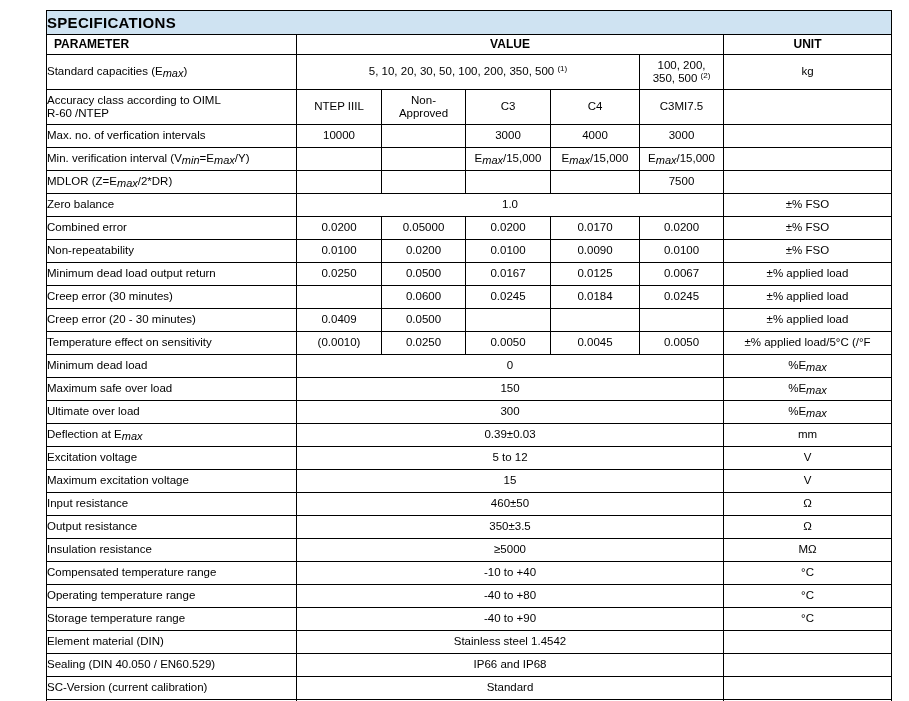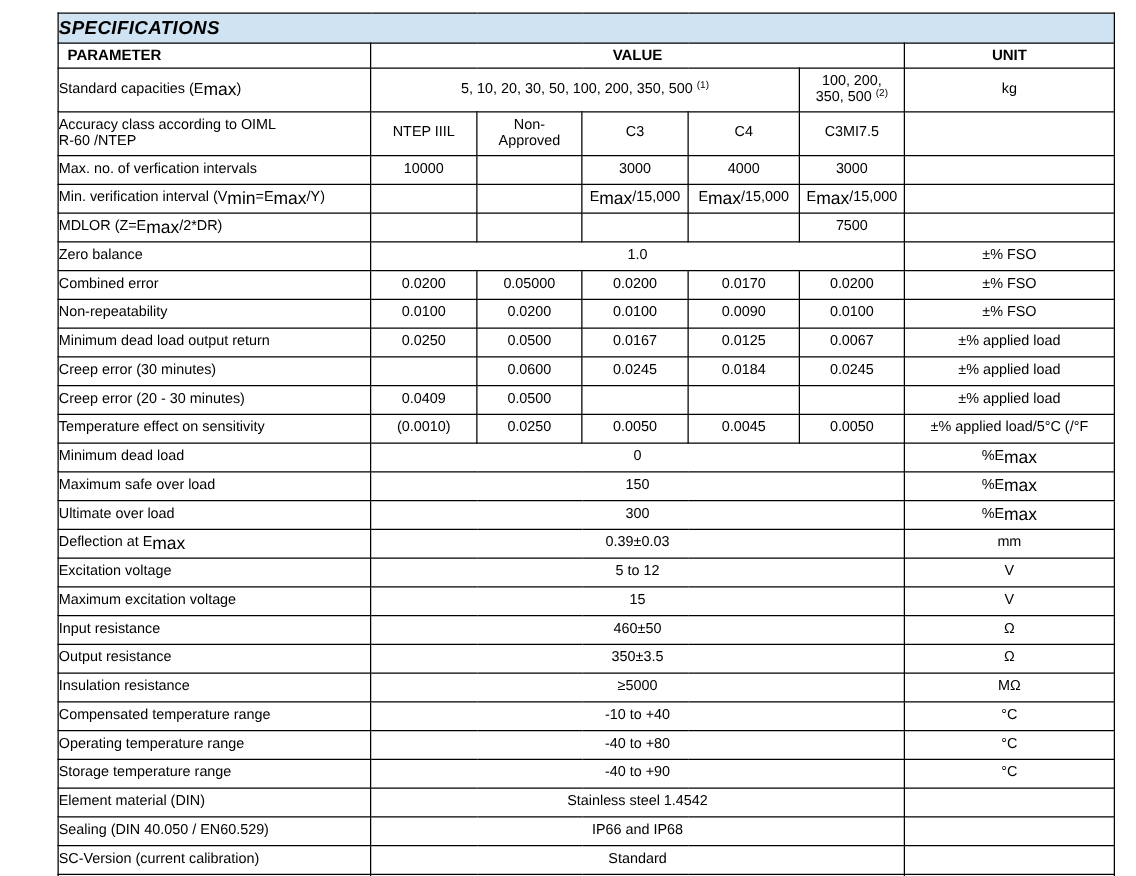--- a/index.html
+++ b/index.html
@@ -35,38 +35,37 @@
     padding: 0;
   }
   tr.title-row { height: 24px; }
   td.title-cell {
     background: #cfe3f2;
     font-weight: bold;
     font-size: 15px;
     letter-spacing: 0.3px;
     text-align: left;
     padding: 0 0 0 7px;
-    font-style: italic;
   }
   tr.head-row { height: 20px; }
   tr.head-row td { font-weight: bold; font-size: 12px; }
   td.param {
     text-align: left;
     padding: 1px 4px 1px 7px;
     white-space: pre-line;
   }
   tr.head-row td.param { padding-left: 7px; }
   td.val, td.unit {
     text-align: center;
     padding: 1px 2px;
     white-space: pre-line;
   }
   tr.body-row { height: 23px; }
   tr.body-row.tall { height: 35px; }
-  sub { font-size: 14px; vertical-align: -2px; line-height: 0; }
+  sub { font-size: 11px; vertical-align: -2px; line-height: 0; font-style: italic; }
   sup { font-size: 8px; vertical-align: 4px; line-height: 0; }
 </style>
 </head>
 <body>
 
 <div class="page">
   <table class="spec">
     <colgroup>
       <col style="width:250px">
       <col style="width:85px">

